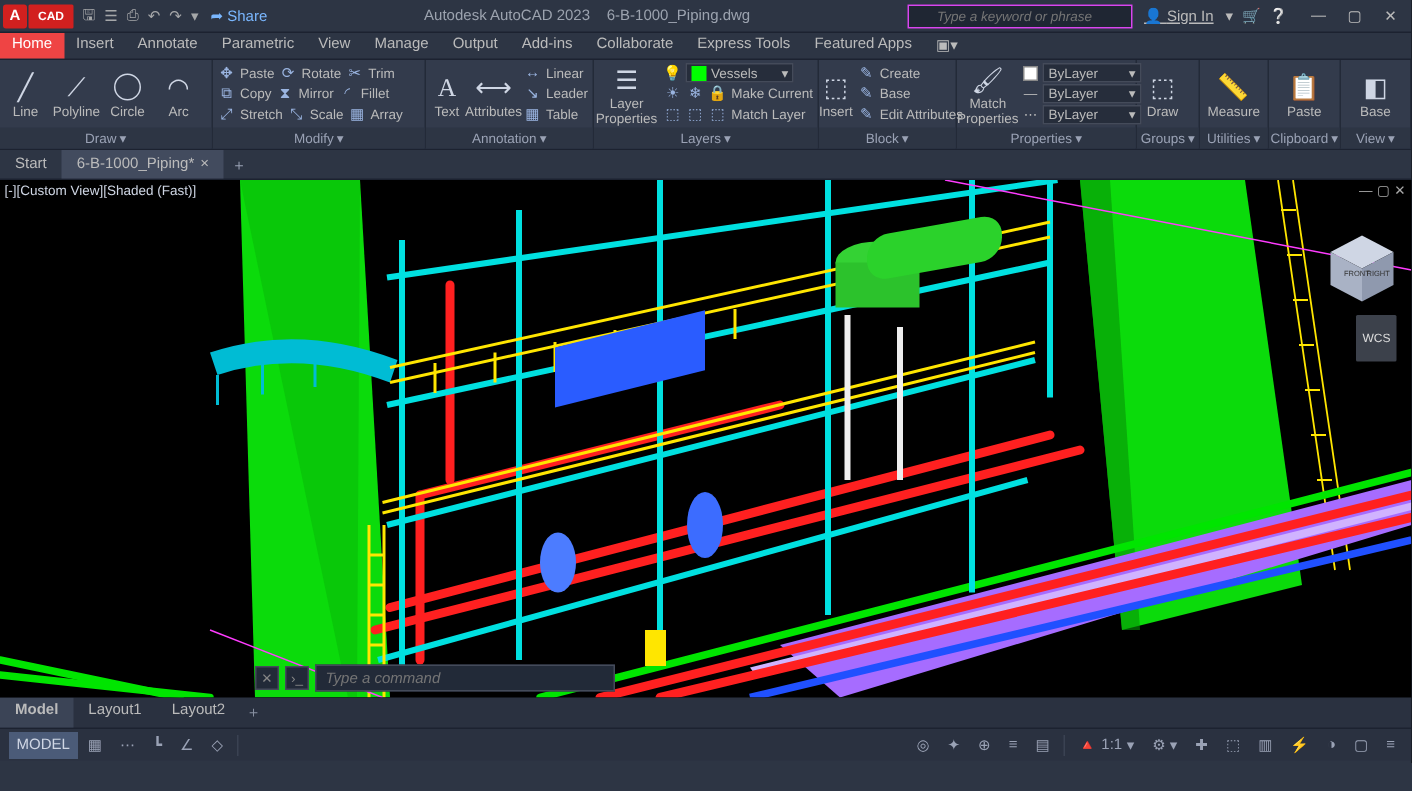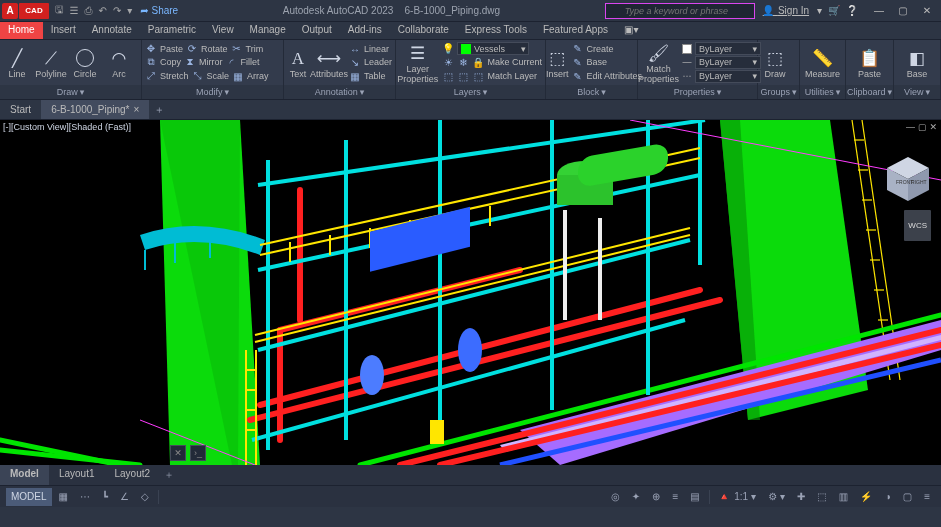--- a/index.html
+++ b/index.html
@@ -487,20 +487,21 @@
       <polygon points="46,14 25,25 25,47 46,36" fill="#8f99ae"></polygon>
       <text x="13" y="30" font-size="5" fill="#333">FRONT</text>
       <text x="28" y="30" font-size="5" fill="#333">RIGHT</text>
     </svg>
   </div>
   <div class="wcs">WCS</div>
 
   <div class="cmdline">
     <div class="bx">✕</div>
     <div class="bx">›_</div>
+    <input placeholder="Type a command" style="">
   </div>
 </div>
 
 <div class="bottom">
   <div class="ltab active">Model</div>
   <div class="ltab">Layout1</div>
   <div class="ltab">Layout2</div>
   <div class="plus">＋</div>
 </div>
 

